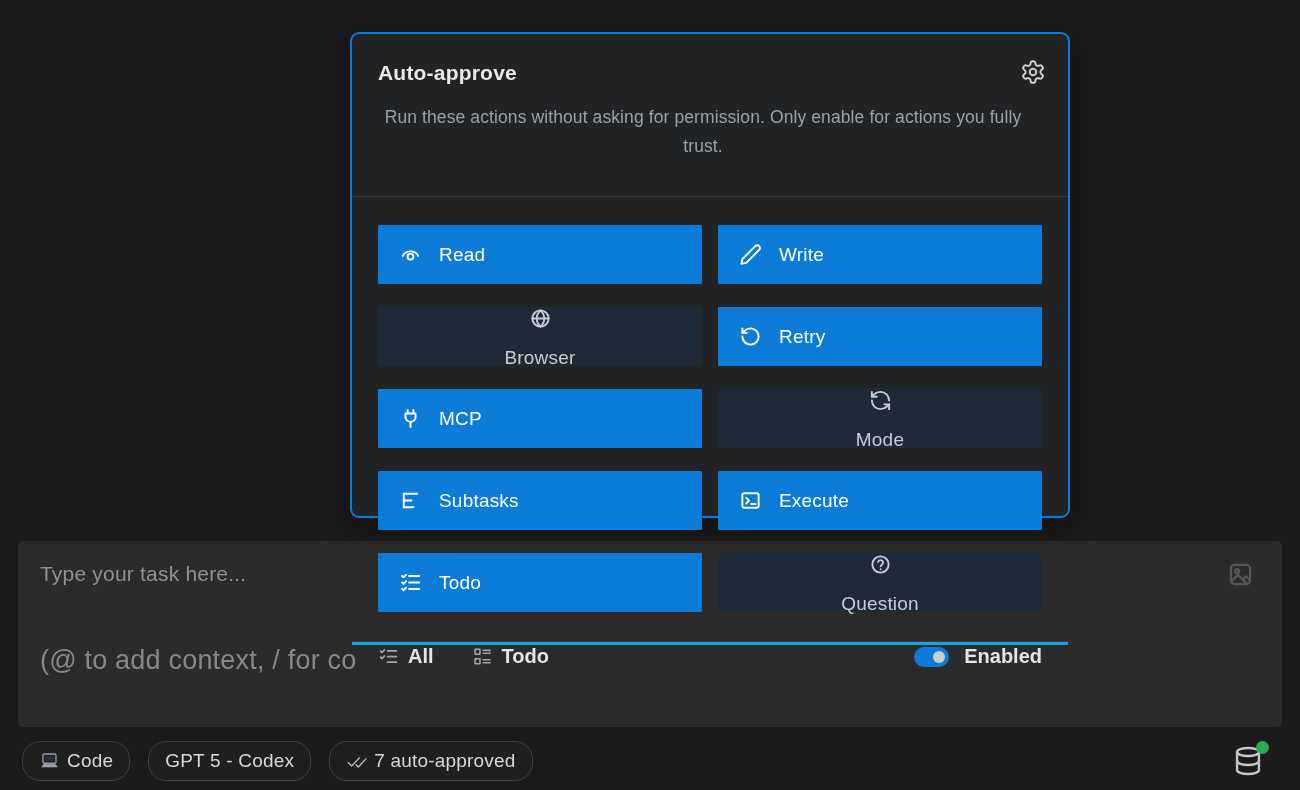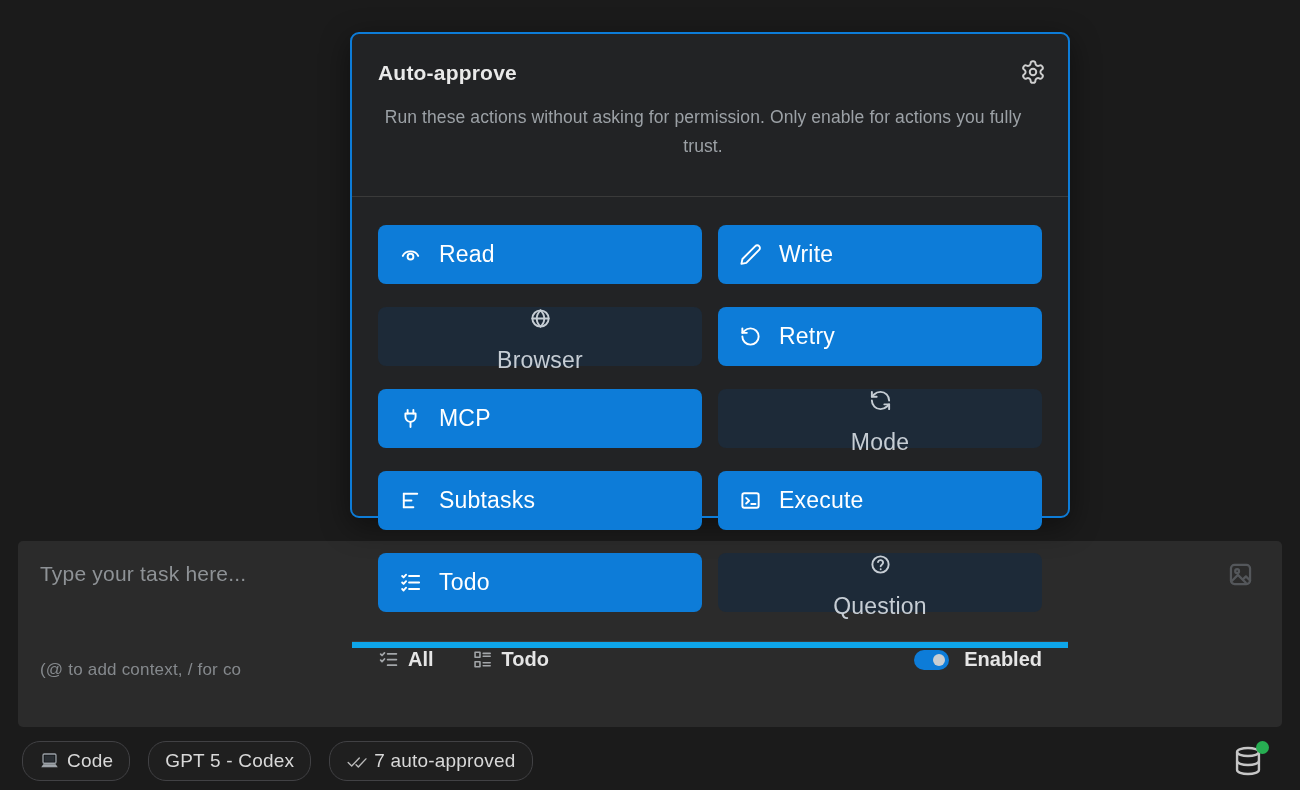--- a/index.html
+++ b/index.html
@@ -17,22 +17,22 @@
   
   .composer {
     position:absolute; left:18px; top:541px; width:1264px; height:186px;
     background:#2b2b2b; border-radius:5px; z-index:1; cursor:text;
   }
   .composer-placeholder {
     position:absolute; left:22px; top:21px;
     font-size:21px; color:#8e9296; letter-spacing:.2px; white-space:nowrap;
   }
   .composer-hint {
-    position:absolute; left:22px; top:119px;
-    font-size:17px; color:#85898d; letter-spacing:.2px; white-space:nowrap;
+    position:absolute; left:22px; top:104px;
+    font-size:27px; color:#85898d; letter-spacing:.2px; white-space:nowrap;
   }
   .image-button {
     position:absolute; top:20px; right:28px; width:27px; height:27px;
     color:#54575b; background:none; border:none; cursor:pointer; padding:0;
   }
 
   
   .modal {
     position:absolute; left:350px; top:32px; width:720px; height:486px;
     background:#222325; border:2px solid var(--accent); border-radius:9px;
@@ -49,30 +49,30 @@
     position:absolute; top:25px; right:22px; width:26px; height:26px;
     color:#cfcfcf; background:none; border:none; cursor:pointer; padding:0;
   }
   .divider { height:1px; background:#3a3a3a; flex:none; }
 
   .actions-grid {
     flex:none; padding:28px 26px 29px;
     display:grid; grid-template-columns:1fr 1fr; column-gap:16px; row-gap:23px;
   }
   .action {
-    height:59px; border-radius:8px; border:none; cursor:pointer;
+    height:59px; border-radius:1px; border:none; cursor:pointer;
     display:flex; align-items:center; gap:17px; padding:0 21px;
-    font-size:23px; font-family:inherit; letter-spacing:.2px; text-align:left;
+    font-size:19px; font-family:inherit; letter-spacing:.2px; text-align:left;
   }
   .action.on  { background:var(--accent); color:#ffffff; }
   .action.off { background:var(--off-bg); color:#c6cdd4;flex-direction:column; }
   .ico { width:23px; height:23px; flex:none; }
 
   .modal-footer {
-    border-top:6px solid #0ea5e9; flex:1;
+    border-top:3px solid #0ea5e9; flex:1;
     display:flex; align-items:center; padding:0 26px;
   }
   .footer-btn {
     display:flex; align-items:center; gap:9px;
     background:none; border:none; cursor:pointer; padding:0;
     color:#e5e5e5; font-size:20px; font-weight:700; font-family:inherit;
   }
   .footer-btn + .footer-btn { margin-left:38px; }
   .footer-ico { width:21px; height:21px; color:#a3a6a9; flex:none; }
   .spacer { flex:1; }

